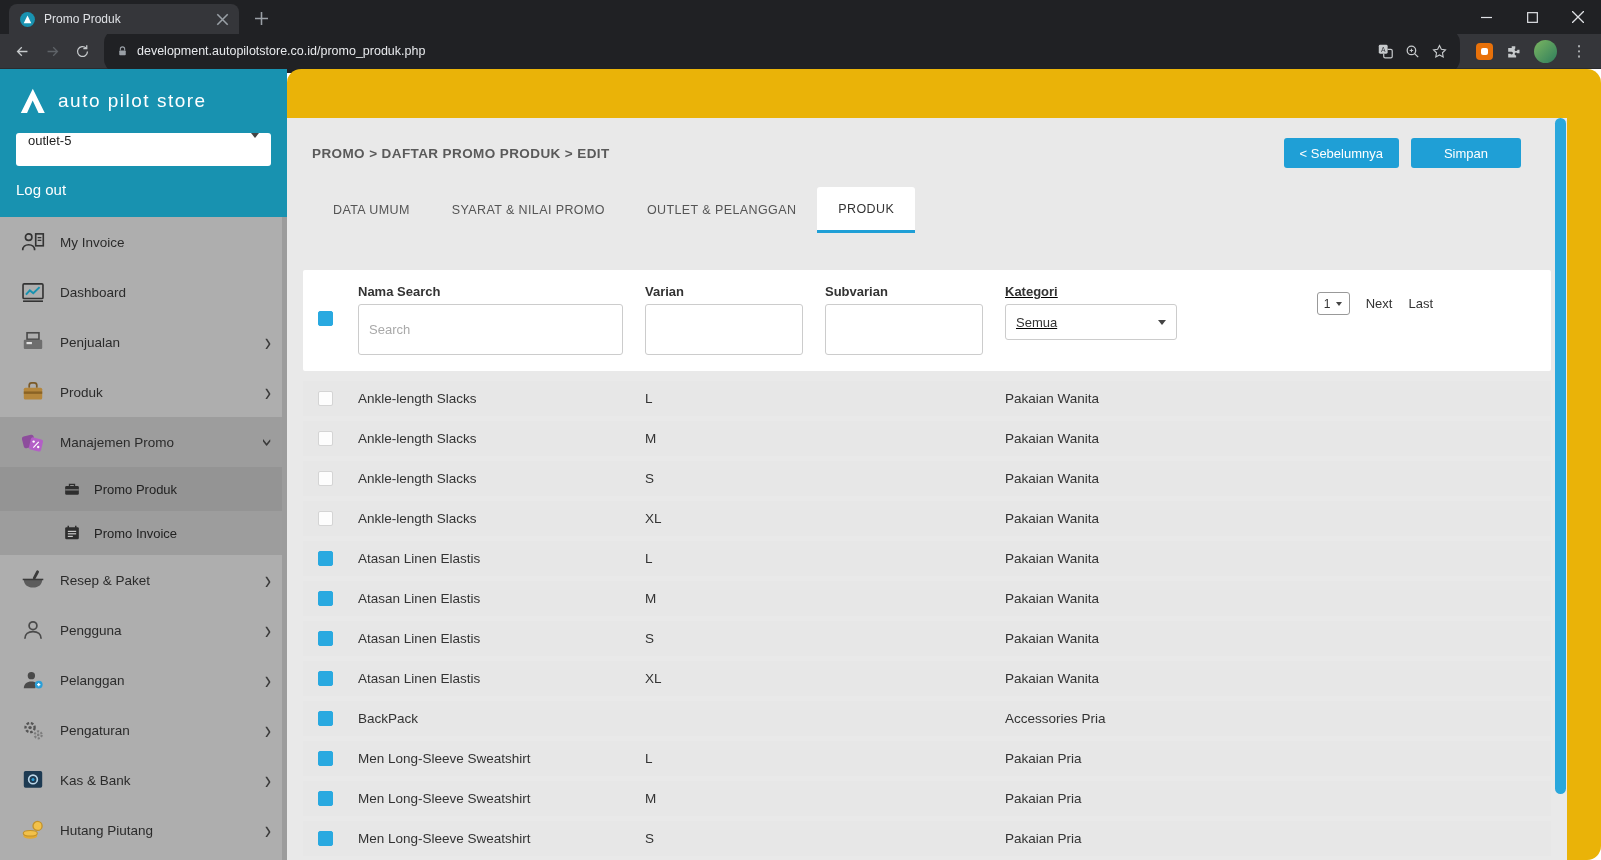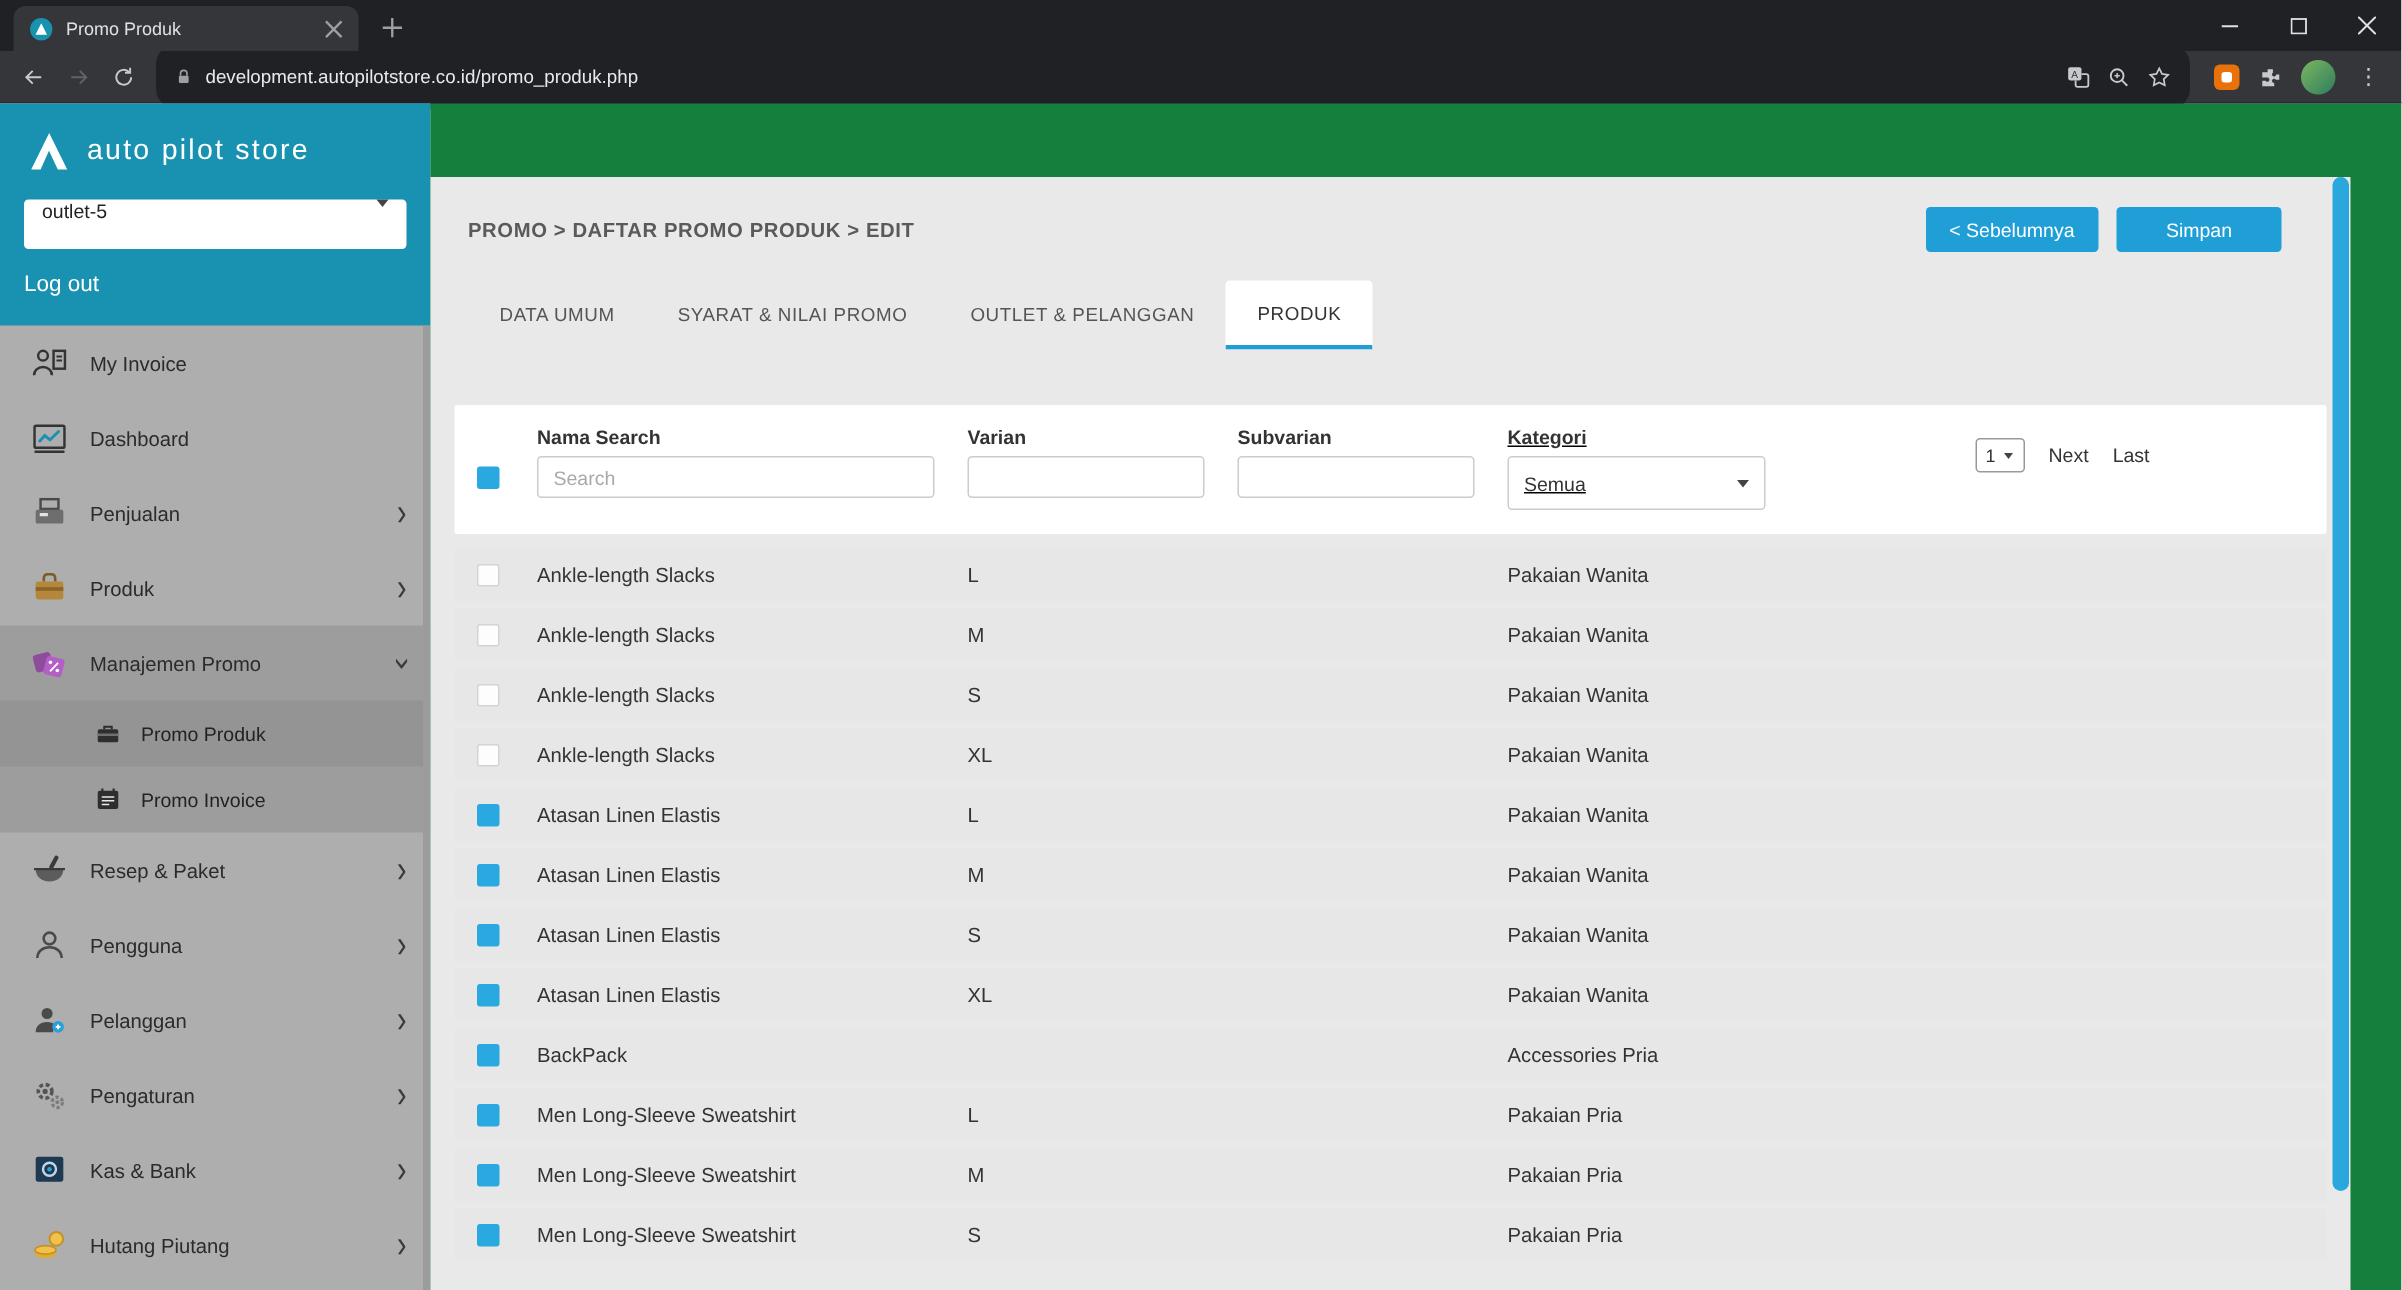--- a/index.html
+++ b/index.html
@@ -50,21 +50,21 @@
   .side-icon { width:26px; height:26px; margin-right:14px; flex:none; }
   .side-icon svg, .sub-icon svg { width:100%; height:100%; display:block; }
   .side-chev { margin-left:auto; font-size:19px; color:#3a3a3a; line-height:1; transform:scaleY(1.35); }
   .side-chev.down { transform:rotate(90deg) scaleX(1.35); }
   .side-group { background:#9d9d9d; }
   .side-sub { height:44px; display:flex; align-items:center; padding-left:62px; font-size:13px; color:#222; }
   .side-sub.active { background:#949494; }
   .sub-icon { width:20px; height:20px; margin-right:12px; flex:none; }
 
   
-  .main { flex:1; position:relative; background:#15803d; }
+  .main { flex:1; position:relative; background:#eab308;border-radius:14px; }
   .content { position:absolute; left:0; top:49px; right:34px; bottom:0; background:#e9e9e9; overflow:hidden; }
   .scroll-thumb { position:absolute; right:35px; top:49px; width:11px; height:676px; background:#2aa7dc;
     border-radius:6px; z-index:5; }
 
   .topbar { display:flex; justify-content:space-between; align-items:center; margin:20px 16px 0 25px; }
   .breadcrumb { font-size:13.5px; font-weight:700; color:#5a5a5a; letter-spacing:.4px; }
   .actions { display:flex; gap:12px; margin-right:30px; }
   .btn { background:#1f9fd6; color:#fff; border:none; height:30px; font-size:13px; border-radius:3px;
     padding:0 16px; min-width:110px; font-family:Liberation Sans, sans-serif; }
 
@@ -75,21 +75,21 @@
 
   .filter-card { margin:37px 16px 0; background:#fff; padding:14px 0 16px; position:relative;
     display:grid; grid-template-columns:55px 287px 180px 180px 1fr; border-radius:2px; }
   .f-check { padding:27px 0 0 15px; }
   .cb { display:inline-block; width:15px; height:15px; border-radius:2px; background:#fdfdfd;
     border:1px solid #d4d4d4; }
   .cb.checked { background:#29a9e0; border-color:#29a9e0; }
   .f-group { display:flex; flex-direction:column; gap:5px; padding-right:22px; }
   .f-group.kategori { width:194px;text-decoration:underline; }
   .f-label { font-size:13px; font-weight:700; color:#333; }
-  .f-input { height:28px; border:1px solid #ccc; border-radius:3px; padding:0 10px; font-size:13px;
+  .f-input { height:51px; border:1px solid #ccc; border-radius:3px; padding:0 10px; font-size:13px;
     color:#333; font-family:inherit; width:100%; background:#fff; }
   .f-input::placeholder { color:#a9a9a9; }
   .f-select { height:36px; border:1px solid #ccc; border-radius:3px; display:flex; align-items:center;
     justify-content:space-between; padding:0 10px; font-size:13px; color:#333; background:#fff; }
   .caret { width:0; height:0; border-left:4.5px solid transparent; border-right:4.5px solid transparent;
     border-top:5.5px solid #444; }
   .caret.small { border-left-width:3.5px; border-right-width:3.5px; border-top-width:4.5px; }
   .f-pagination { position:absolute; top:22px; right:118px; display:flex; align-items:center; gap:16px;
     font-size:13px; color:#333; }
   .page-select { height:23px; min-width:33px; border:1px solid #999; border-radius:3px; display:flex;

